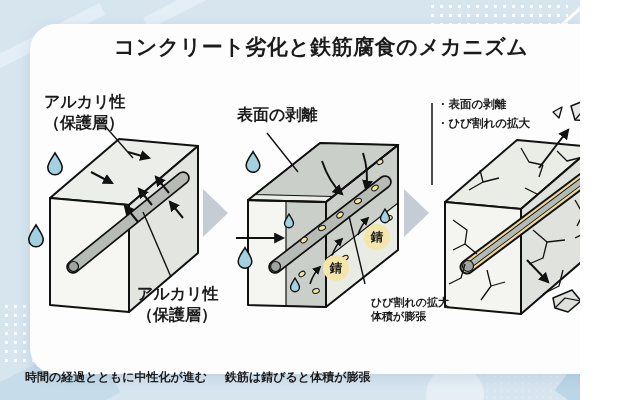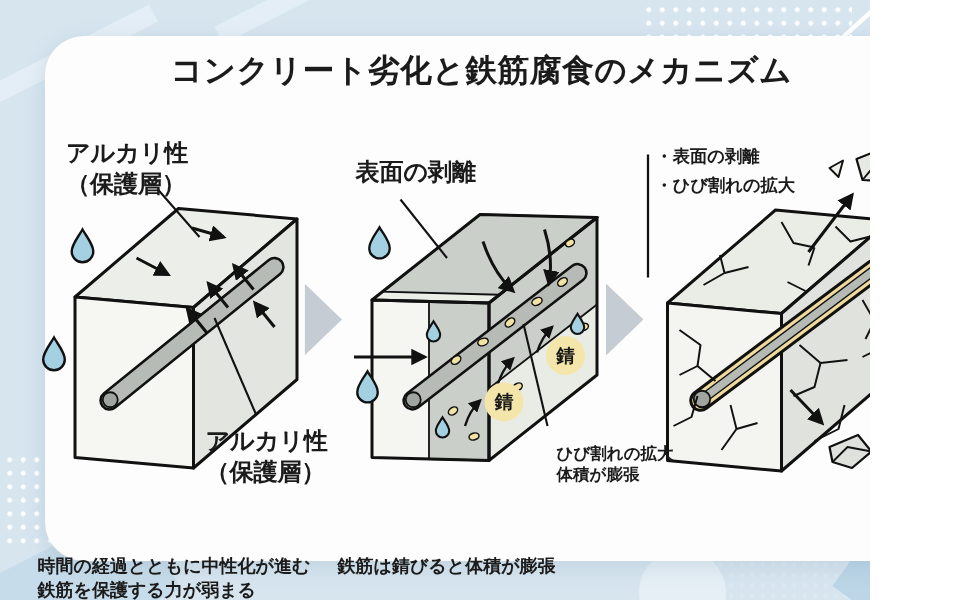--- a/index.html
+++ b/index.html
@@ -207,19 +207,18 @@
     <div>体積が膨張</div>
   </div>
 
   <div class="bullets">
     <div>・表面の剥離</div>
     <div>・ひび割れの拡大</div>
   </div>
 
   <div class="cap" style="left:25px;top:329px;width:205px;">
     <div>時間の経過とともに中性化が進む</div>
-    <div>鉄筋を保護する力が弱まる</div>
   </div>
   <div class="cap" style="left:225px;top:329px;width:200px;">
     <div>鉄筋は錆びると体積が膨張</div>
   </div>
 
 </div>
 
 </body></html>

